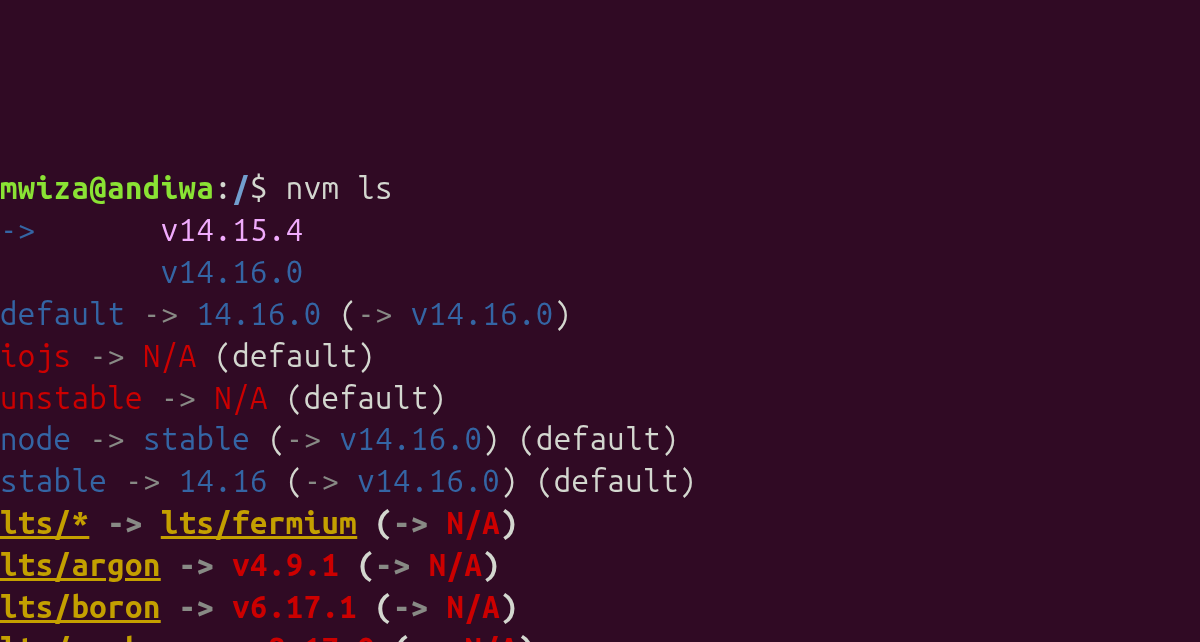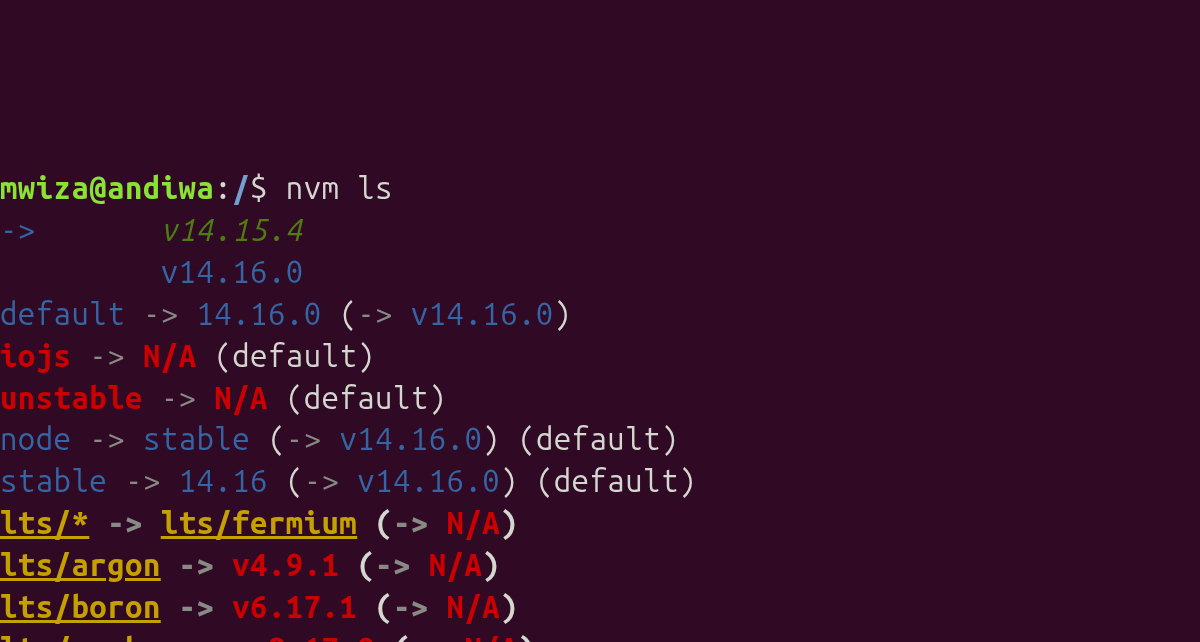--- a/index.html
+++ b/index.html
@@ -17,26 +17,26 @@
       white-space: pre;
       letter-spacing: 0.5px;
     }
     .terminal {
       padding: 0;
     }
     .line {
       display: block;
     }
     .green-bold { color: #8ae234; font-weight: bold; }
-    .green { color: #4d7c0f; font-style: italic; }
+    .green { color: #f0abfc; }
     .blue-bold { color: #729fcf; font-weight: bold; }
     .blue { color: #3465a4; }
     .white { color: #d3d7cf; }
     .gray { color: #888a85; }
-    .red { color: #cc0000; font-weight: bold; }
+    .red { color: #cc0000; }
     .yellow-bold { color: #c4a000; font-weight: bold; text-decoration: underline; }
     .bold { font-weight: bold; }
   </style>
 </head>
 <body>
 
 
 
 <div class="terminal"><span class="line"><span class="green-bold">mwiza@andiwa</span><span class="white">:</span><span class="blue-bold">/</span><span class="white">$ </span><span class="white">nvm ls</span></span><span class="line"><span class="blue">-&gt;</span><span>       </span><span class="green">v14.15.4</span></span><span class="line"><span>         </span><span class="blue">v14.16.0</span></span><span class="line"><span class="blue">default</span><span class="gray"> -&gt; </span><span class="blue">14.16.0</span><span class="white"> (</span><span class="gray">-&gt; </span><span class="blue">v14.16.0</span><span class="white">)</span></span><span class="line"><span class="red">iojs</span><span class="gray"> -&gt; </span><span class="red">N/A</span><span class="white"> (default)</span></span><span class="line"><span class="red">unstable</span><span class="gray"> -&gt; </span><span class="red">N/A</span><span class="white"> (default)</span></span><span class="line"><span class="blue">node</span><span class="gray"> -&gt; </span><span class="blue">stable</span><span class="white"> (</span><span class="gray">-&gt; </span><span class="blue">v14.16.0</span><span class="white">)</span><span class="white"> (default)</span></span><span class="line"><span class="blue">stable</span><span class="gray"> -&gt; </span><span class="blue">14.16</span><span class="white"> (</span><span class="gray">-&gt; </span><span class="blue">v14.16.0</span><span class="white">)</span><span class="white"> (default)</span></span><span class="line"><span class="yellow-bold">lts/*</span><span class="gray bold"> -&gt; </span><span class="yellow-bold">lts/fermium</span><span class="white bold"> (</span><span class="gray bold">-&gt; </span><span class="red bold">N/A</span><span class="white bold">)</span></span><span class="line"><span class="yellow-bold">lts/argon</span><span class="gray bold"> -&gt; </span><span class="red bold">v4.9.1</span><span class="white bold"> (</span><span class="gray bold">-&gt; </span><span class="red bold">N/A</span><span class="white bold">)</span></span><span class="line"><span class="yellow-bold">lts/boron</span><span class="gray bold"> -&gt; </span><span class="red bold">v6.17.1</span><span class="white bold"> (</span><span class="gray bold">-&gt; </span><span class="red bold">N/A</span><span class="white bold">)</span></span><span class="line"><span class="yellow-bold">lts/carbon</span><span class="gray bold"> -&gt; </span><span class="red bold">v8.17.0</span><span class="white bold"> (</span><span class="gray bold">-&gt; </span><span class="red bold">N/A</span><span class="white bold">)</span></span></div>
 

